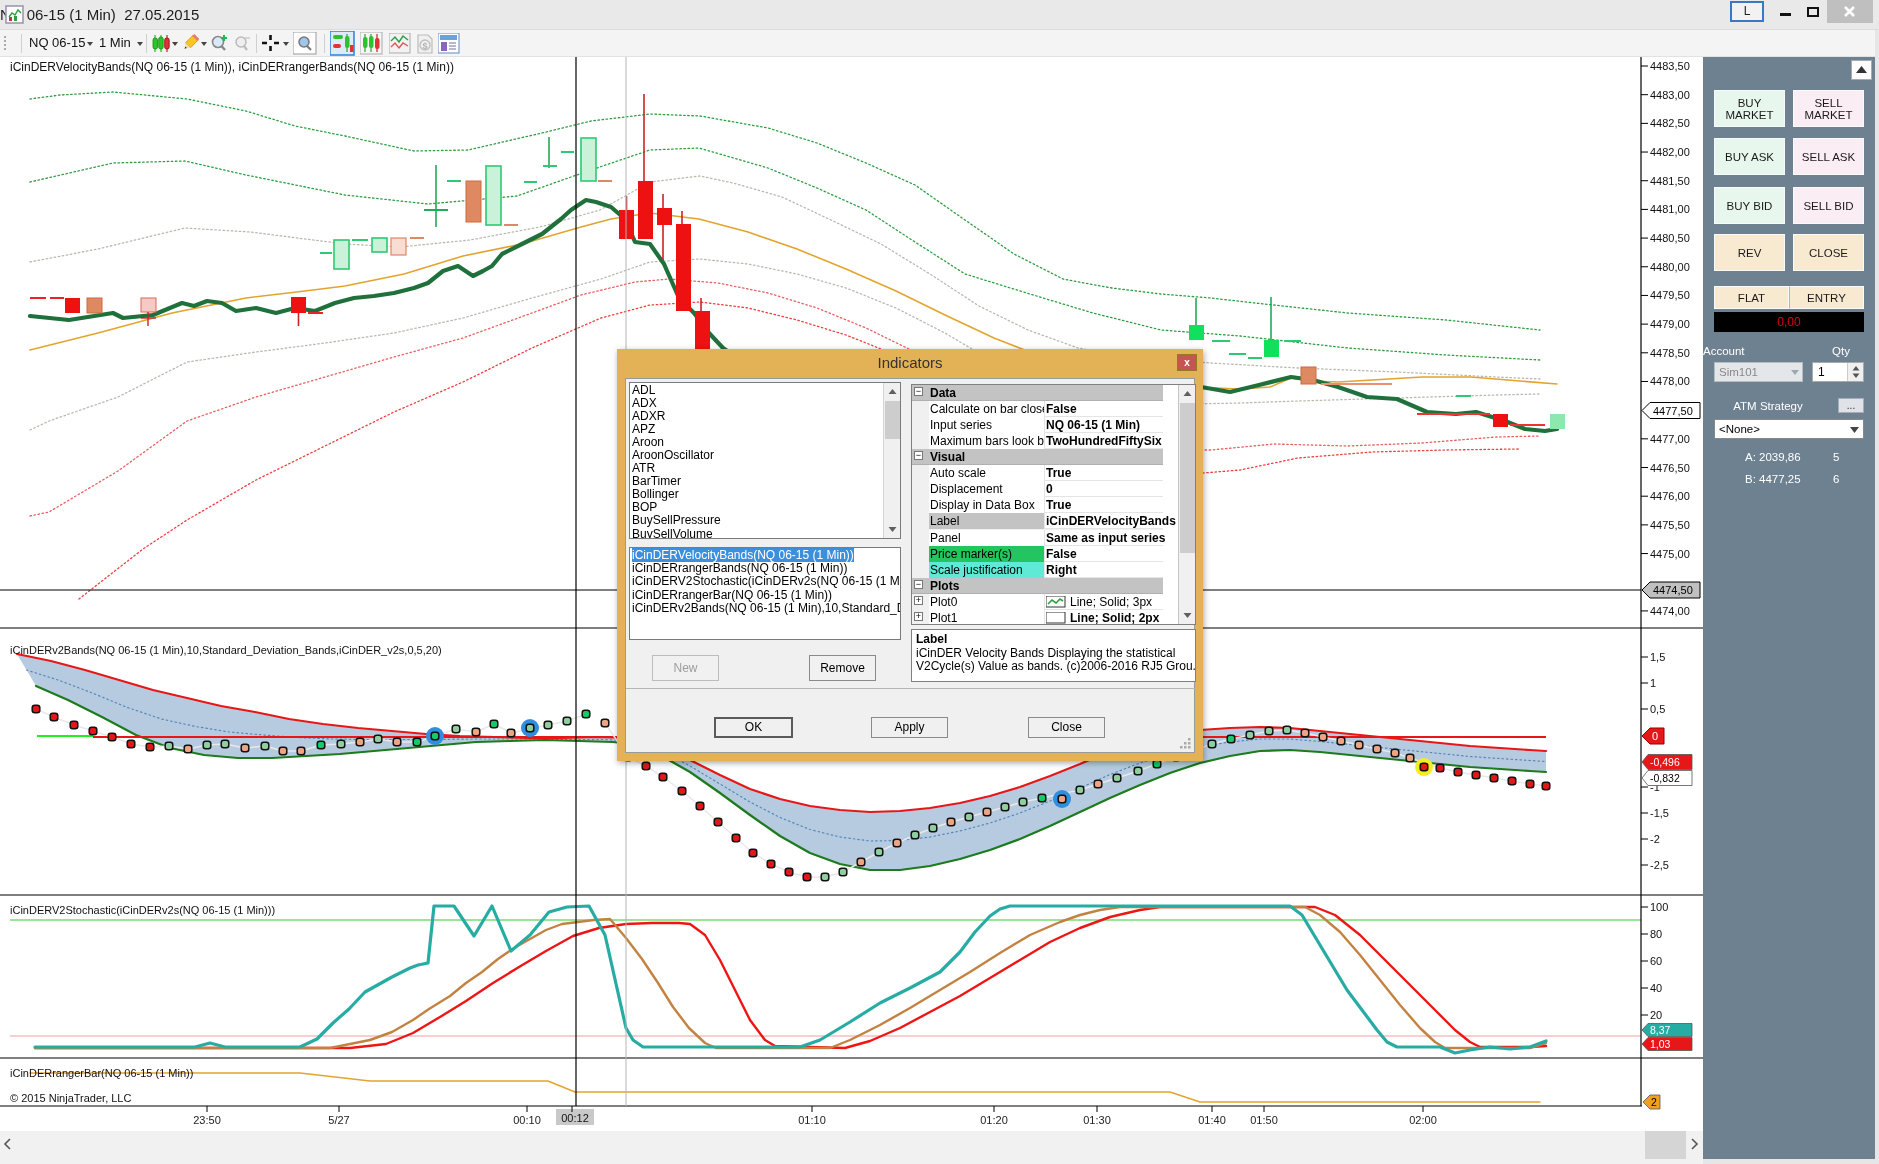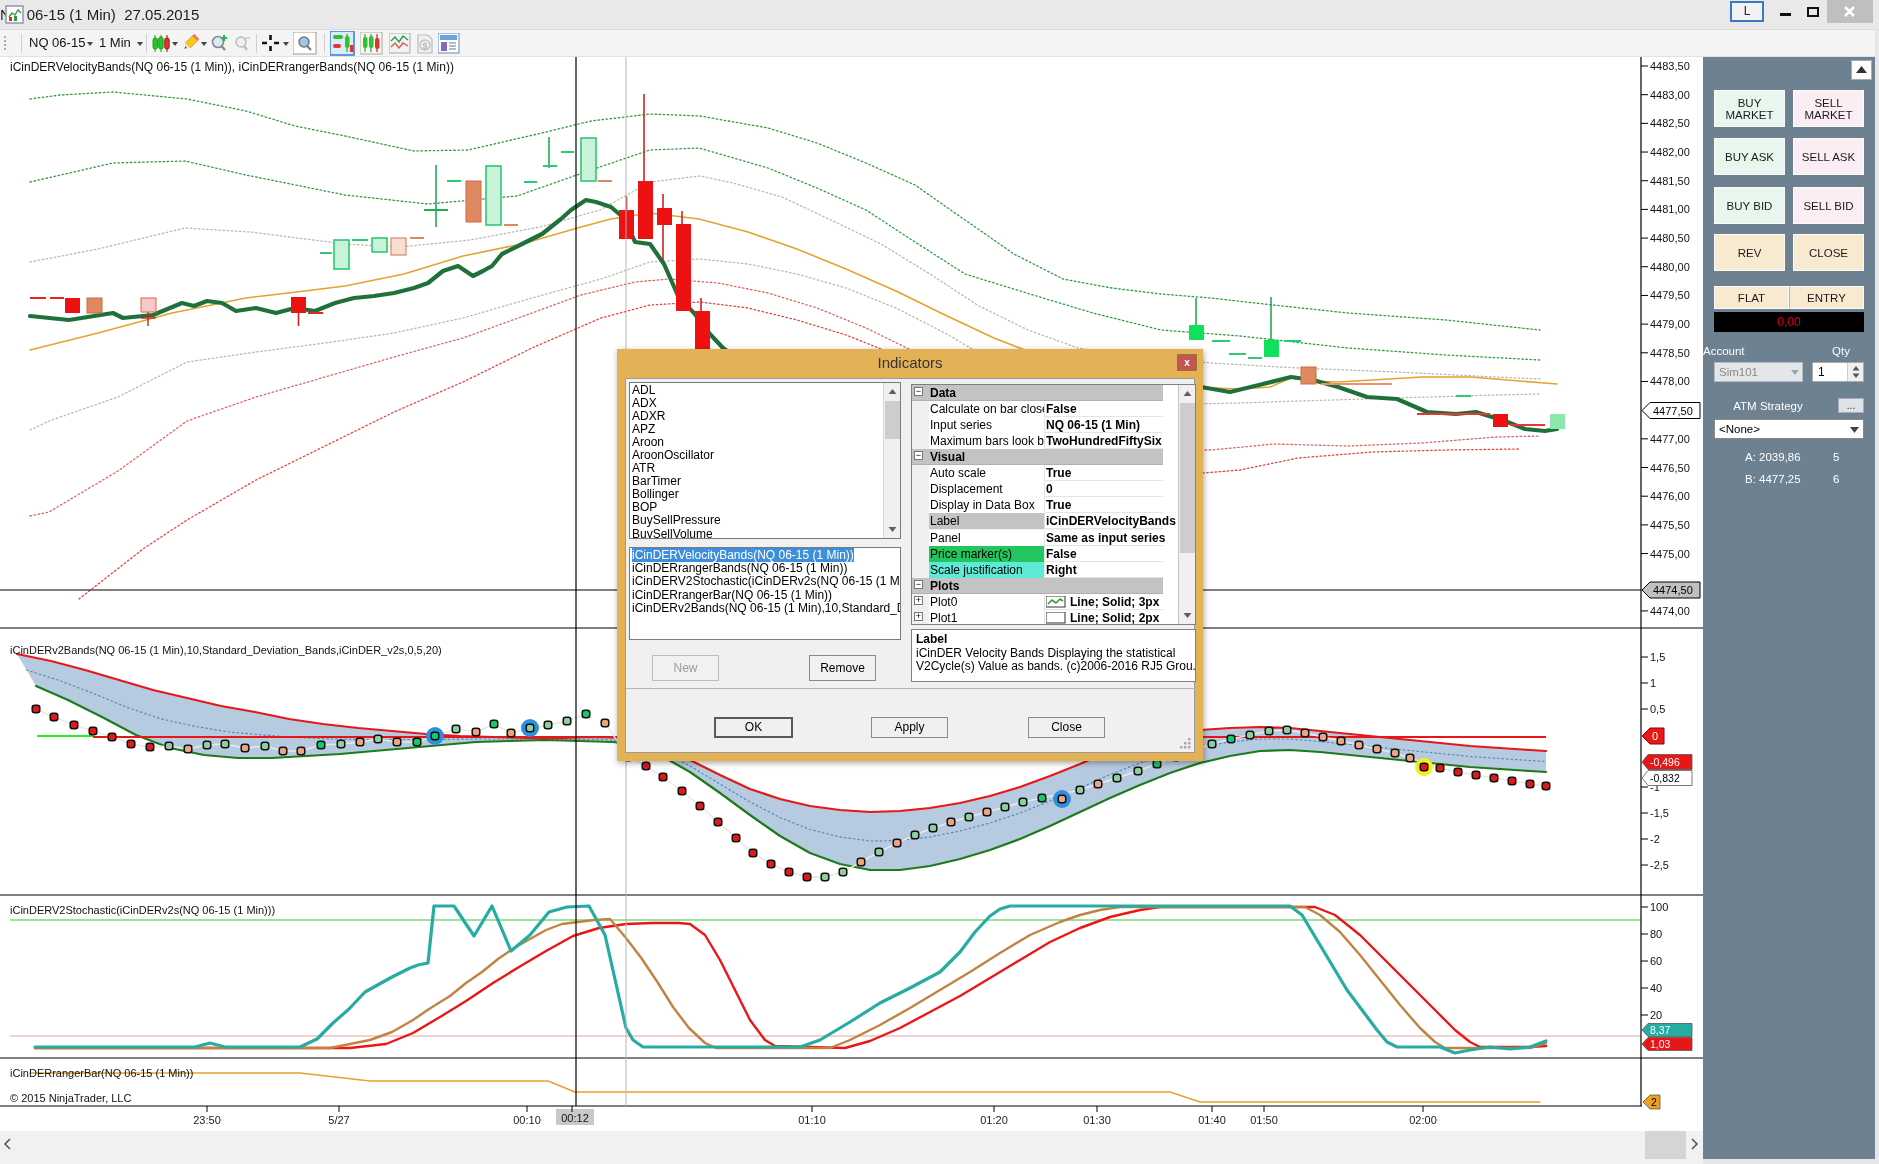--- a/index.html
+++ b/index.html
@@ -573,21 +573,21 @@
         <div class="abs" style="left:0;top:208.7px;width:251px;height:16.05px;background:#fff;border-bottom:1px solid #e4e4e4">
           <div class="abs" style="left:0;top:0;width:17px;height:16.05px;background:#f0f0f0"></div>
           <span style="position:absolute;left:2px;top:2px;width:9px;height:9px;background:#fff;border:1px solid #777;font-size:9px;line-height:7px;text-align:center">+</span>
           <div class="abs" style="left:17px;top:0;width:116px;height:16.05px;background:#fff;border-right:1px solid #e4e4e4;overflow:hidden">
             <span style="position:absolute;left:1px;top:1px;font-size:12px;white-space:nowrap">Plot0</span>
           </div>
           <svg class="abs" style="left:134px;top:2px" width="20" height="12">
             <rect x="0" y="0" width="19" height="11" fill="#fff" stroke="#333" stroke-width="1"></rect>
             <polyline points="2,8 6,4 10,7 14,3 17,5" stroke="#2e9e40" stroke-width="1.6" fill="none"></polyline>
           </svg>
-          <span style="position:absolute;left:158px;top:1px;font-weight:bold;font-size:12px;white-space:nowrap">Line; Solid; 3px</span>
+          <span style="position:absolute;left:158px;top:1px;font-weight:normal;font-size:12px;white-space:nowrap">Line; Solid; 3px</span>
         </div>
         <div class="abs" style="left:0;top:224.7px;width:251px;height:16.05px;background:#fff;border-bottom:1px solid #e4e4e4">
           <div class="abs" style="left:0;top:0;width:17px;height:16.05px;background:#f0f0f0"></div>
           <span style="position:absolute;left:2px;top:2px;width:9px;height:9px;background:#fff;border:1px solid #777;font-size:9px;line-height:7px;text-align:center">+</span>
           <div class="abs" style="left:17px;top:0;width:116px;height:16.05px;background:#fff;border-right:1px solid #e4e4e4;overflow:hidden">
             <span style="position:absolute;left:1px;top:1px;font-size:12px;white-space:nowrap">Plot1</span>
           </div>
           <svg class="abs" style="left:134px;top:2px" width="20" height="12">
             <rect x="0" y="0" width="19" height="11" fill="#fff" stroke="#333" stroke-width="1"></rect>
           </svg>

